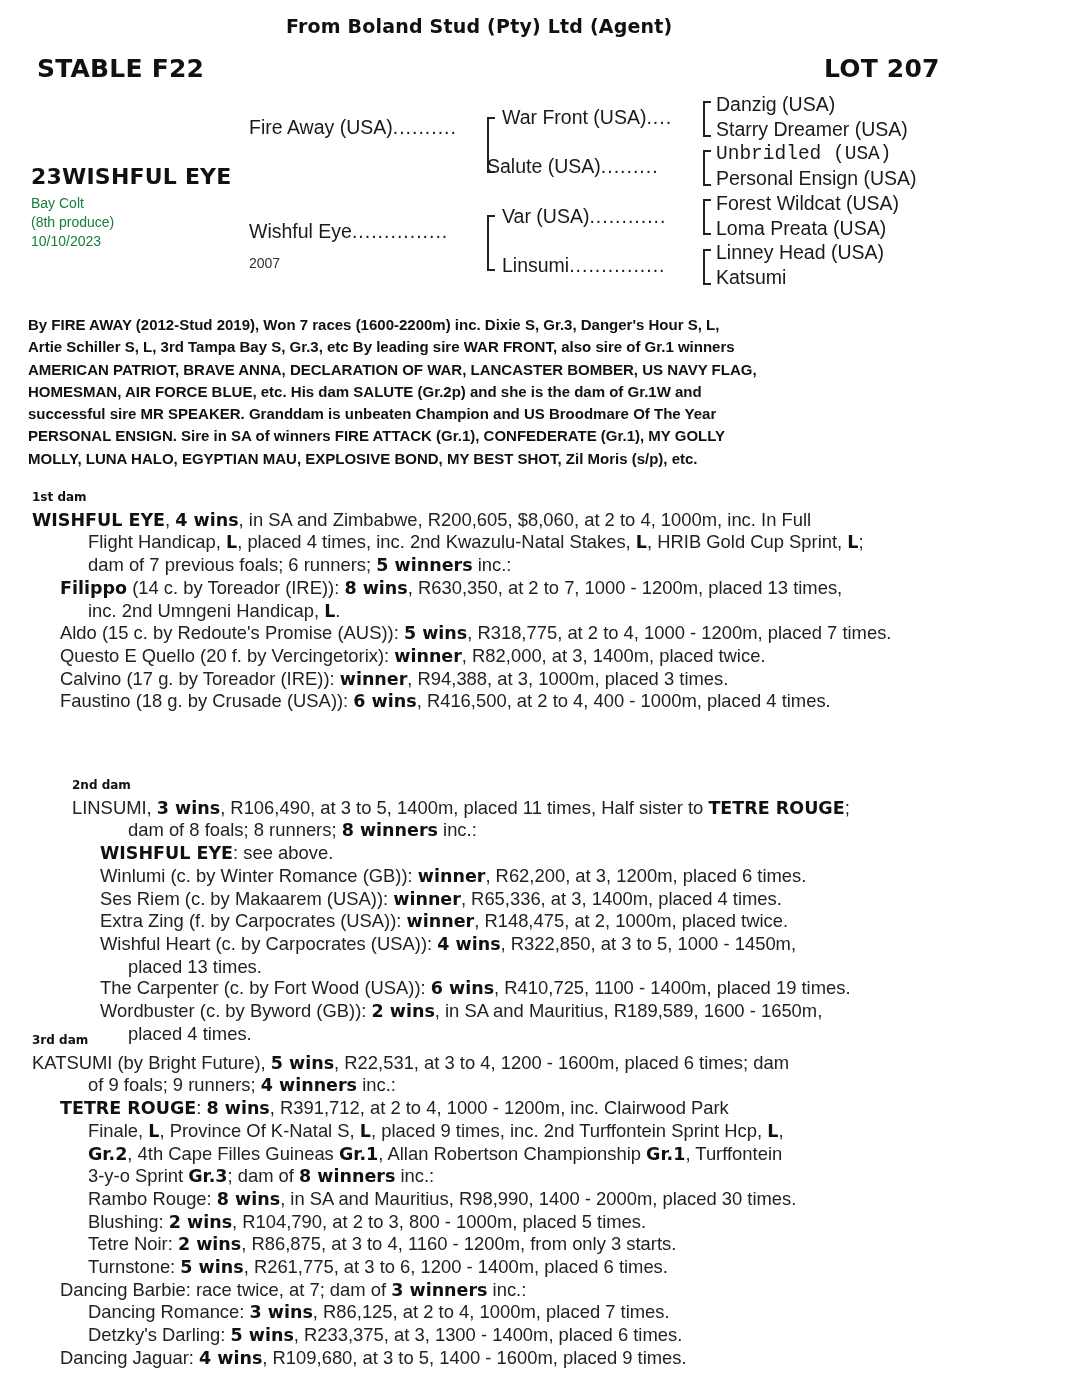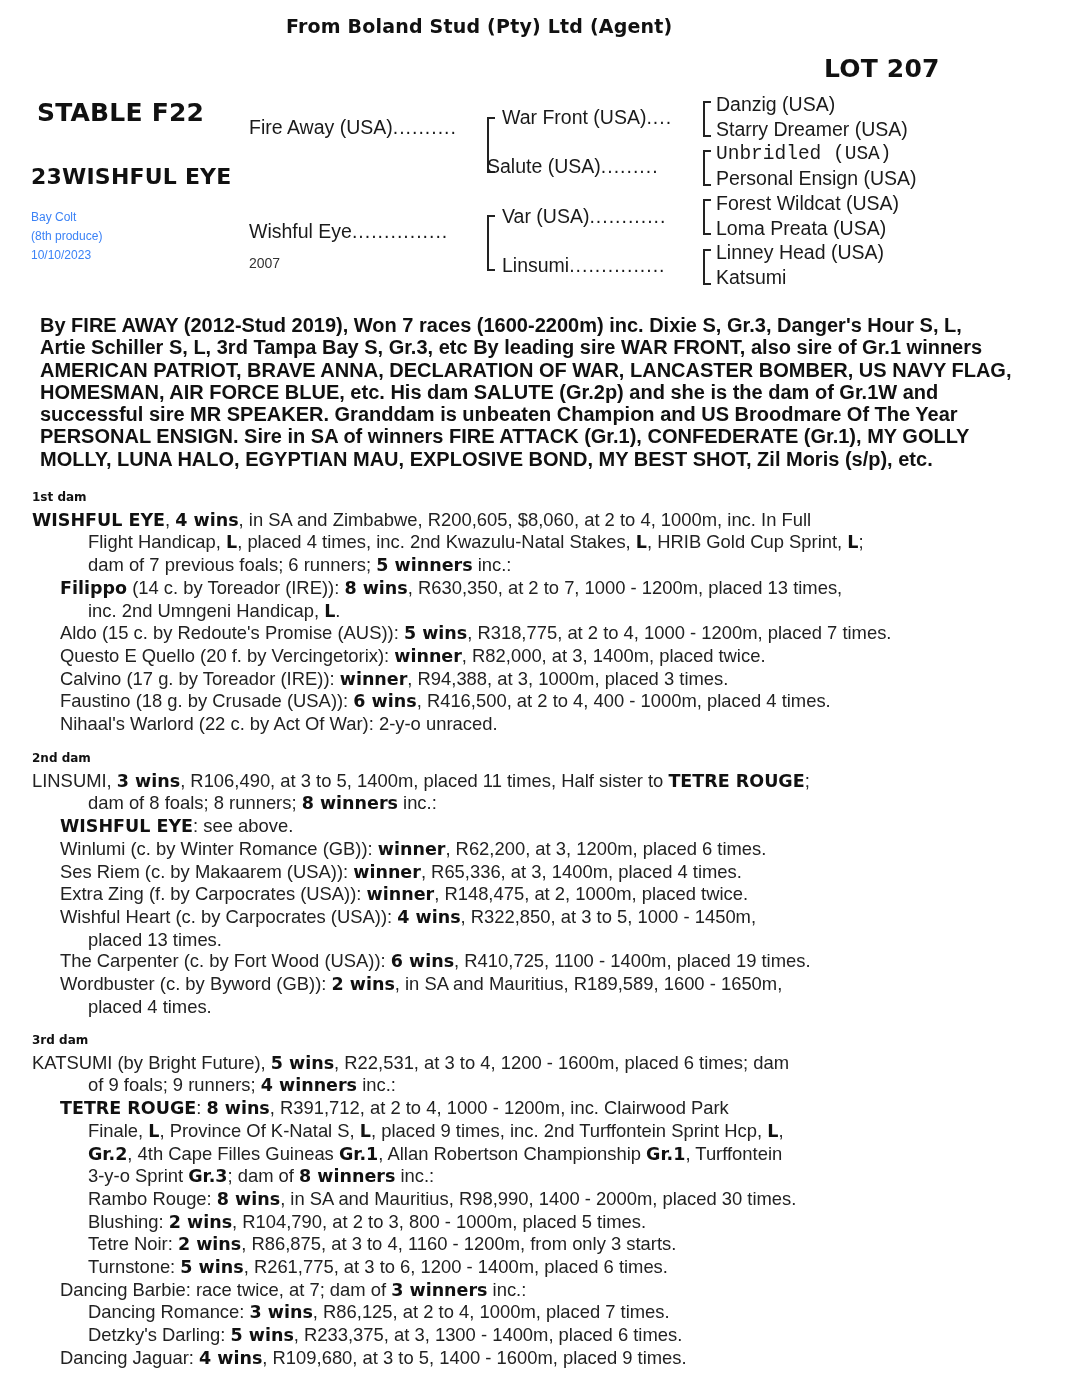--- a/index.html
+++ b/index.html
@@ -1,28 +1,28 @@
 <!DOCTYPE html>
 <html><head>
 <meta charset="utf-8">
 <style>
   html, body { margin:0; padding:0; background:#ffffff; }
   body { width:1080px; height:1400px; position:relative; overflow:hidden; color:#111; font-family:"Liberation Sans", sans-serif; }
   .abs { position:absolute; white-space:nowrap;text-align:right; }
   .heavy { font-family:"DejaVu Sans", sans-serif; font-weight:bold; letter-spacing:0.2px; }
   .from { left:286px; top:15px; font-size:19px; }
-  .stable { left:37px; top:54px; font-size:25px;margin-top:44px; }
+  .stable { left:37px; top:54px; font-size:25px; }
   .lot { left:824px; top:54px; font-size:25px; }
   .horse-name { left:31px; top:164px; font-size:22px; }
-  .small-info { left:31px; font-size:12px; color:#3b82f6;margin-top:15px; }
+  .small-info { left:31px; font-size:14px; color:#15803d; }
   .ped { font-family:"Liberation Sans", sans-serif; font-size:19.5px; color:#1a1a1a; }
   .dots { letter-spacing:1px; }
   .bracket { position:absolute; border-left:2px solid #222; border-top:2px solid #222; border-bottom:2px solid #222; width:6px; }
   .yr { font-size:14px; color:#333; }
-  .summary { position:absolute; left:40px; top:314px; width:1020px; font-family:"Liberation Sans", sans-serif; font-weight:bold; font-size:20px; line-height:22.3px; color:#111; }
+  .summary { position:absolute; left:28px; top:314px; width:1020px; font-family:"Liberation Sans", sans-serif; font-weight:bold; font-size:15px; line-height:22.3px; color:#111; }
   .summary div { white-space:nowrap; }
   .sec { position:absolute; left:32px; font-family:"Liberation Sans", sans-serif; font-size:18.4px; line-height:21.7px; color:#222; }
   .sec .line { white-space:nowrap; }
   .sec .h { font-family:"DejaVu Sans", sans-serif; font-weight:bold; font-size:12px; color:#111; }
   .b { font-family:"DejaVu Sans", sans-serif; font-weight:bold; color:#111; font-size:17.5px; }
   .i1 { padding-left:28px; }
   .i2 { padding-left:56px; }
 </style>
 </head>
 <body>
@@ -92,25 +92,24 @@
   <div class="lines">
       <div class="line"><span class="b">WISHFUL EYE</span><span>, </span><span class="b">4 wins</span><span>, in SA and Zimbabwe, R200,605, $8,060, at 2 to 4, 1000m, inc. In Full</span></div>
       <div class="line i2"><span>Flight Handicap, </span><span class="b">L</span><span>, placed 4 times, inc. 2nd Kwazulu-Natal Stakes, </span><span class="b">L</span><span>, HRIB Gold Cup Sprint, </span><span class="b">L</span><span>;</span></div>
       <div class="line i2"><span>dam of 7 previous foals; 6 runners; </span><span class="b">5 winners</span><span> inc.:</span></div>
       <div class="line i1"><span class="b">Filippo</span><span> (14 c. by Toreador (IRE)): </span><span class="b">8 wins</span><span>, R630,350, at 2 to 7, 1000 - 1200m, placed 13 times,</span></div>
       <div class="line i2"><span>inc. 2nd Umngeni Handicap, </span><span class="b">L</span><span>.</span></div>
       <div class="line i1"><span>Aldo (15 c. by Redoute's Promise (AUS)): </span><span class="b">5 wins</span><span>, R318,775, at 2 to 4, 1000 - 1200m, placed 7 times.</span></div>
       <div class="line i1"><span>Questo E Quello (20 f. by Vercingetorix): </span><span class="b">winner</span><span>, R82,000, at 3, 1400m, placed twice.</span></div>
       <div class="line i1"><span>Calvino (17 g. by Toreador (IRE)): </span><span class="b">winner</span><span>, R94,388, at 3, 1000m, placed 3 times.</span></div>
       <div class="line i1"><span>Faustino (18 g. by Crusade (USA)): </span><span class="b">6 wins</span><span>, R416,500, at 2 to 4, 400 - 1000m, placed 4 times.</span></div>
-      <div class="line i1"><span>Nihaal's Warlord (22 c. by Act Of War): 2-y-o unraced.</span></div>
     </div>
 </div>
 
-<div class="sec" style="top:748px;">
+<div class="sec" style="top:775px;margin-left:40px;">
   <div class="h">2nd dam</div>
   <div class="lines">
       <div class="line"><span>LINSUMI, </span><span class="b">3 wins</span><span>, R106,490, at 3 to 5, 1400m, placed 11 times, Half sister to </span><span class="b">TETRE ROUGE</span><span>;</span></div>
       <div class="line i2"><span>dam of 8 foals; 8 runners; </span><span class="b">8 winners</span><span> inc.:</span></div>
       <div class="line i1"><span class="b">WISHFUL EYE</span><span>: see above.</span></div>
       <div class="line i1"><span>Winlumi (c. by Winter Romance (GB)): </span><span class="b">winner</span><span>, R62,200, at 3, 1200m, placed 6 times.</span></div>
       <div class="line i1"><span>Ses Riem (c. by Makaarem (USA)): </span><span class="b">winner</span><span>, R65,336, at 3, 1400m, placed 4 times.</span></div>
       <div class="line i1"><span>Extra Zing (f. by Carpocrates (USA)): </span><span class="b">winner</span><span>, R148,475, at 2, 1000m, placed twice.</span></div>
       <div class="line i1"><span>Wishful Heart (c. by Carpocrates (USA)): </span><span class="b">4 wins</span><span>, R322,850, at 3 to 5, 1000 - 1450m,</span></div>
       <div class="line i2"><span>placed 13 times.</span></div>

